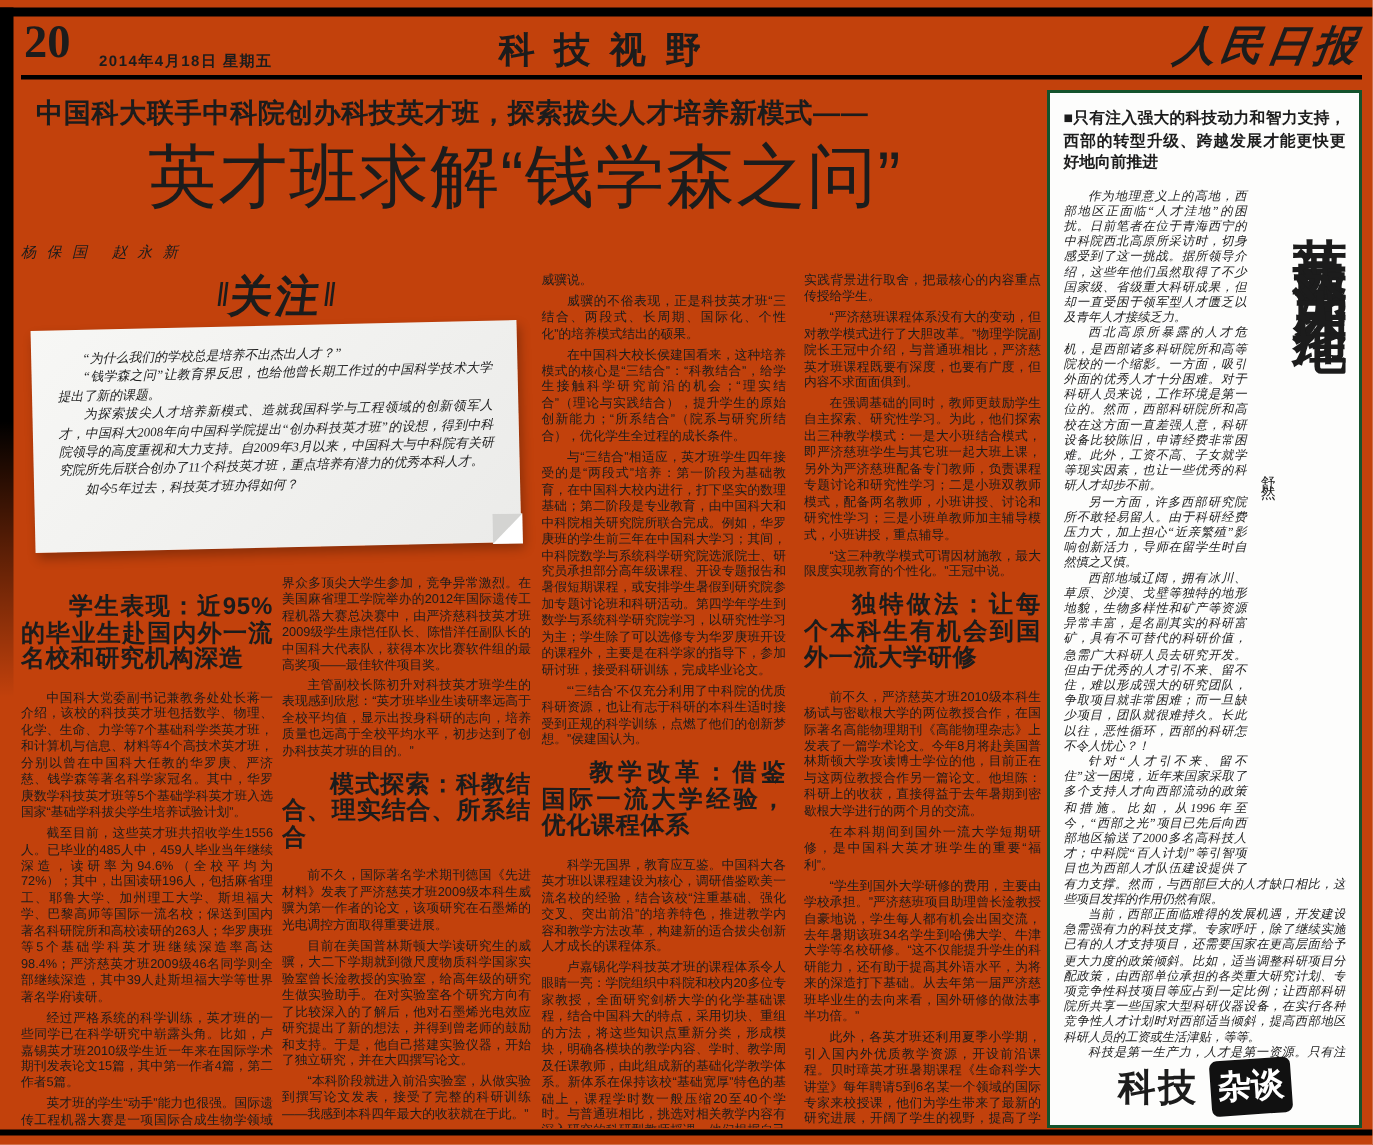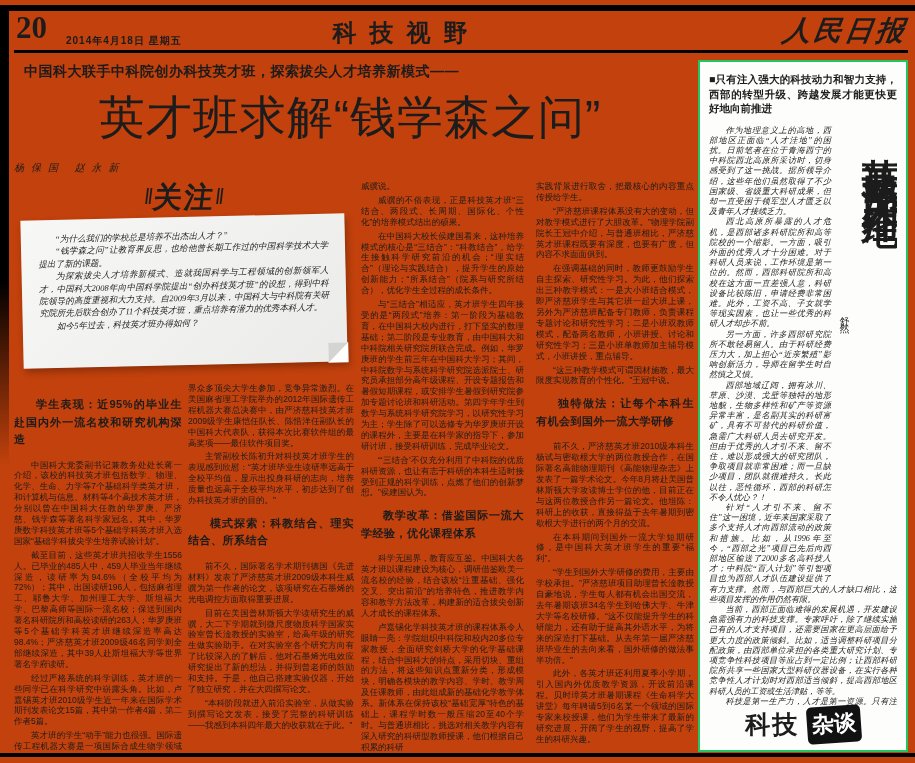--- a/index.html
+++ b/index.html
@@ -16,21 +16,21 @@
   
   .pageno{position:absolute;left:16px;top:10px;font:700 31px "Liberation Serif",serif;}
   .date{position:absolute;left:66px;top:34px;font-size:10px;font-weight:700;letter-spacing:1px;}
   .section{position:absolute;left:120px;width:560px;top:17px;text-align:center;
            font-size:24px;font-weight:900;letter-spacing:13px;text-indent:13px;}
   .masthead{position:absolute;right:8px;top:12px;font:700 28px "Liberation Serif",serif;
             font-style:italic;letter-spacing:3px;transform:skewX(-8deg);}
   .header-rule{position:absolute;left:14px;top:50px;width:894px;height:3px;background:#000;}
 
   
-  .kicker{position:absolute;left:24px;top:63px;font-size:14px;font-weight:700;letter-spacing:.5px;}
+  .kicker{position:absolute;left:24px;top:63px;font-size:18px;font-weight:700;letter-spacing:.5px;}
   .headline{position:absolute;left:22px;top:83px;width:656px;margin:0;text-align:center;
             font-size:46px;font-weight:400;letter-spacing:1px;line-height:1.5;}
   .byline{position:absolute;left:14px;top:161px;width:666px;text-align:left;
           font:italic 10px "Liberation Serif",serif;letter-spacing:7px;}
 
   
   .focus-badge{position:absolute;left:14px;top:178px;width:340px;text-align:center;
                font-size:29px;font-weight:900;transform:skewX(-7deg);letter-spacing:2px;}
   .focus-badge .bar{font-size:22px;font-weight:400;vertical-align:3px;letter-spacing:0;}
 
@@ -40,31 +40,31 @@
         box-shadow:2px 4px 7px rgba(0,0,0,.28);transform:rotate(-1.3deg);}
   .note::after{content:"";position:absolute;right:-1px;bottom:-1px;border-style:solid;
         border-width:0 0 20px 20px;border-color:transparent transparent #fff #d4d4d2;}
   .note-p{margin:0;font:italic 8.6px/12.4px "Liberation Serif",serif;color:#222;
           text-indent:2em;text-align:justify;}
 
   
   .col{position:absolute;overflow:hidden;text-align:justify;}
   .blk{margin:0 0 3px;font-size:8.5px;line-height:10.9px;text-indent:2em;}
   .blk.pc{text-indent:0;}
-  .blk.h{font-size:11px;line-height:17.5px;font-weight:700;letter-spacing:.5px;
+  .blk.h{font-size:16px;line-height:17.5px;font-weight:700;letter-spacing:.5px;
          margin:9px 0 11px;text-indent:2em;}
   .col1{left:14px;top:396px;width:168px;height:356px;}
   .col1 .blk.h{margin-top:0;}
   .col2{left:188px;top:383px;width:166px;height:369px;}
   .col3{left:361px;top:181px;width:163px;height:571px;}
   .col4{left:536px;top:181px;width:158px;height:571px;}
 
   
   .sidebar{position:absolute;left:698px;top:60px;width:210px;height:692px;box-sizing:border-box;
-           border:2px solid #22c55e;padding:8px 9px;background:#fdfdfc;}
+           border:2px solid #14532d;padding:8px 9px;background:#fdfdfc;}
   .lead{margin:2px 0 10px;font-size:10.5px;font-weight:700;line-height:14.5px;text-align:justify;}
   .sb-body{height:580px;overflow:hidden;}
   .title-float{float:right;width:62px;height:452px;position:relative;margin-left:4px;}
   .v-title{position:absolute;right:-2px;top:2px;writing-mode:vertical-rl;
            font-size:37px;font-weight:900;letter-spacing:6px;line-height:1;}
   .v-author{position:absolute;left:2px;top:182px;writing-mode:vertical-rl;
             font:10px "Liberation Serif",serif;letter-spacing:7px;}
   .sb-p{margin:0;font:italic 8.2px/10.2px "Liberation Serif",serif;
         text-indent:2em;text-align:justify;color:#222;}
   .logo{position:absolute;left:0;right:0;bottom:7px;text-align:center;}

